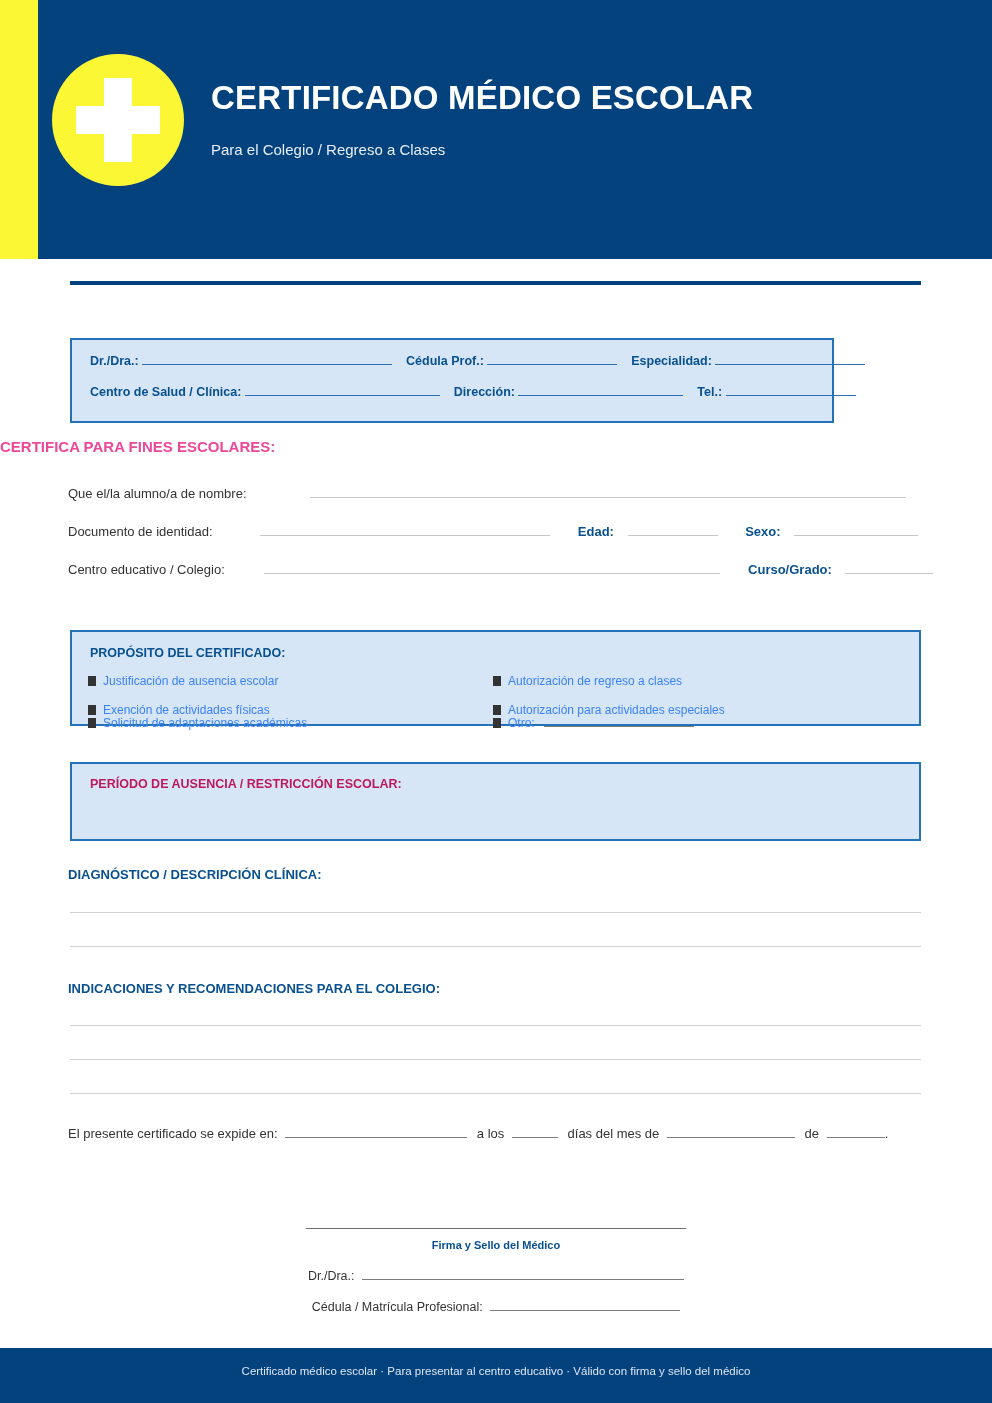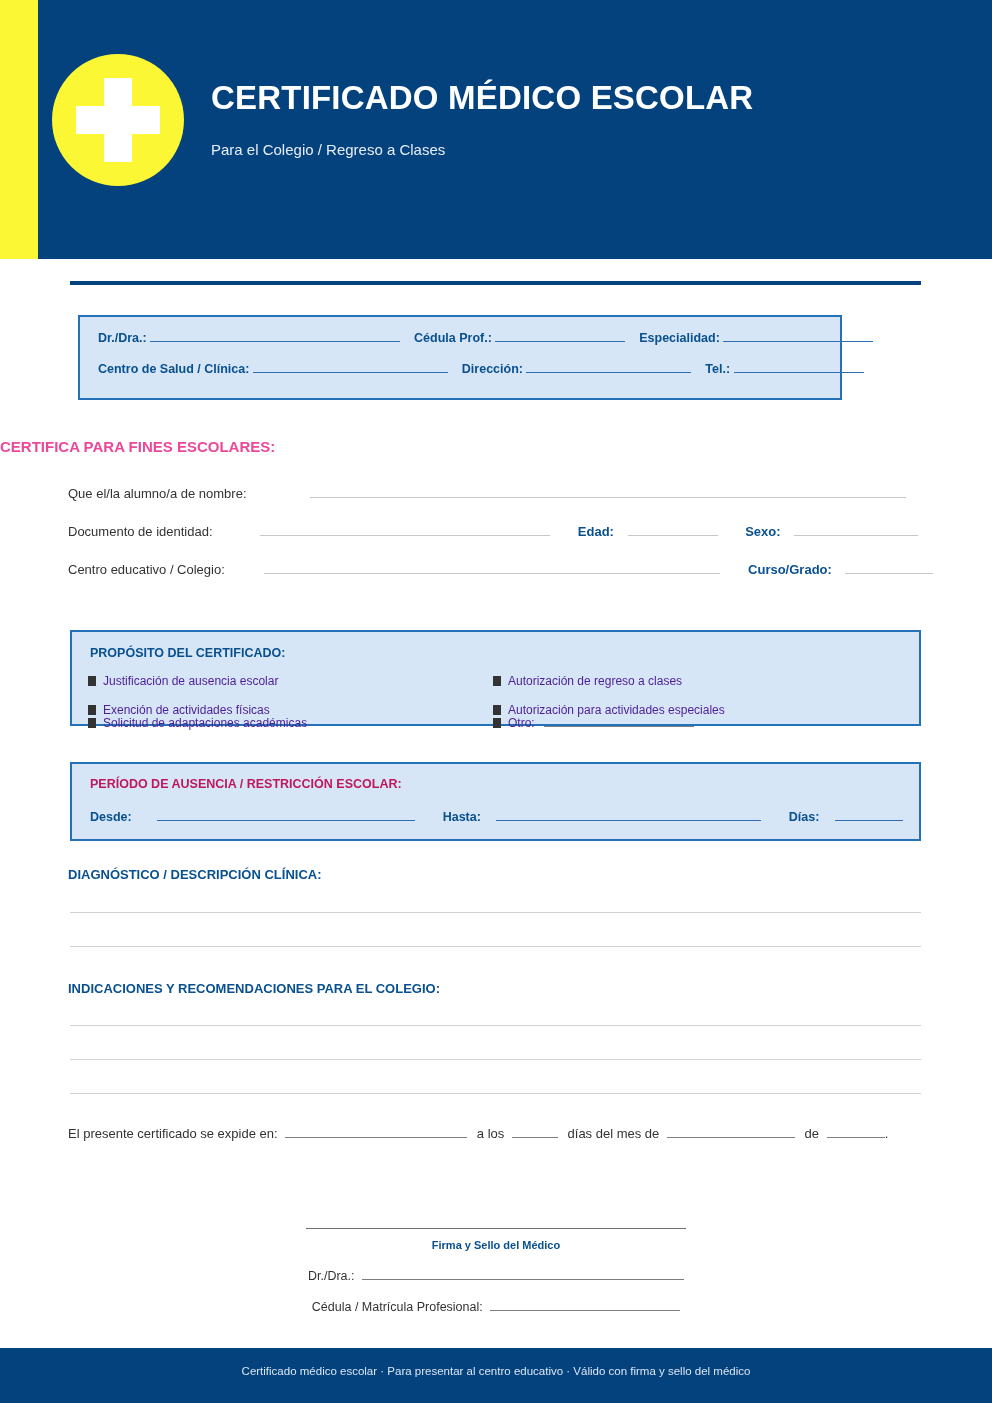--- a/index.html
+++ b/index.html
@@ -108,22 +108,22 @@
   .lbl-blue {
     color: #08508f;
     font-weight: bold;
   }
   .lbl-plain {
     color: #333333;
   }
 
   
   .doctor-panel {
-    left: 70px; top: 315px;
-    width: 764px; height: 85px; margin-left: 8px;
+    left: 70px; top: 338px;
+    width: 764px; height: 85px;
   }
   .doctor-row {
     position: absolute;
     left: 18px;
     font-size: 12.5px;
     white-space: nowrap;
   }
   .doctor-row.r1 { top: 14px; }
   .doctor-row.r2 { top: 45px; }
 
@@ -157,21 +157,21 @@
   .purpose-title {
     position: absolute;
     left: 18px; top: 14px;
     font-size: 12.5px;
     font-weight: bold;
     color: #08508f;
   }
   .chk-row {
     position: absolute;
     font-size: 12px;
-    color: #4c1d95;
+    color: #3b82f6;
     white-space: nowrap;
   }
   .chk-box {
     display: inline-block;
     width: 8px; height: 10px;
     background: #333333;
     margin-right: 7px;
     vertical-align: -1px;
   }
   
@@ -353,28 +353,20 @@
 <div class="chk-row chk-c1 chk-y3">
   <span class="chk-box"></span><span>Solicitud de adaptaciones académicas</span>
 </div>
 <div class="chk-row chk-c2 chk-y3">
   <span class="chk-box"></span><span>Otro:</span>
   <span class="fill" style="width:150px;margin-left:6px"></span>
 </div>
 
 <div class="panel period-panel">
   <div class="period-title">PERÍODO DE AUSENCIA / RESTRICCIÓN ESCOLAR:</div>
-  <div class="period-row">
-    <span class="lbl-blue">Desde:</span>
-    <span class="fill-blue" style="width:258px;margin-left:22px"></span>
-    <span class="lbl-blue" style="margin-left:24px">Hasta:</span>
-    <span class="fill-blue" style="width:265px;margin-left:12px"></span>
-    <span class="lbl-blue" style="margin-left:24px">Días:</span>
-    <span class="fill-blue" style="width:68px;margin-left:12px"></span>
-  </div>
 </div>
 
 <div class="sec-title" style="top:867px">DIAGNÓSTICO / DESCRIPCIÓN CLÍNICA:</div>
 <div class="ruled" style="top:912px"></div>
 <div class="ruled" style="top:946px"></div>
 
 <div class="sec-title" style="top:981px">INDICACIONES Y RECOMENDACIONES PARA EL COLEGIO:</div>
 <div class="ruled" style="top:1025px"></div>
 <div class="ruled" style="top:1059px"></div>
 <div class="ruled" style="top:1093px"></div>

